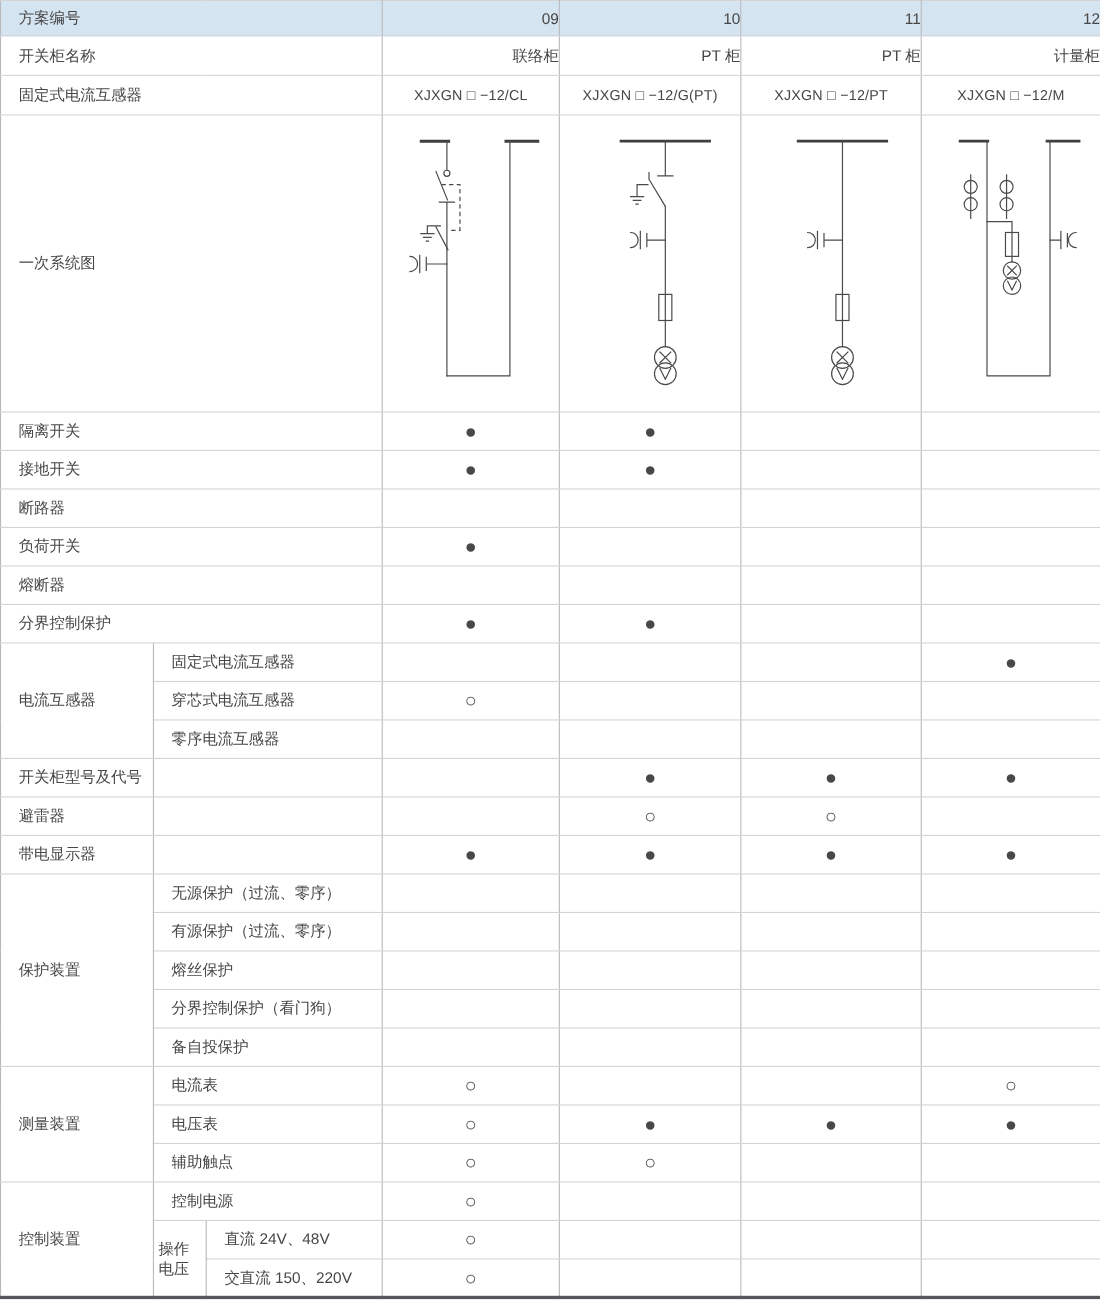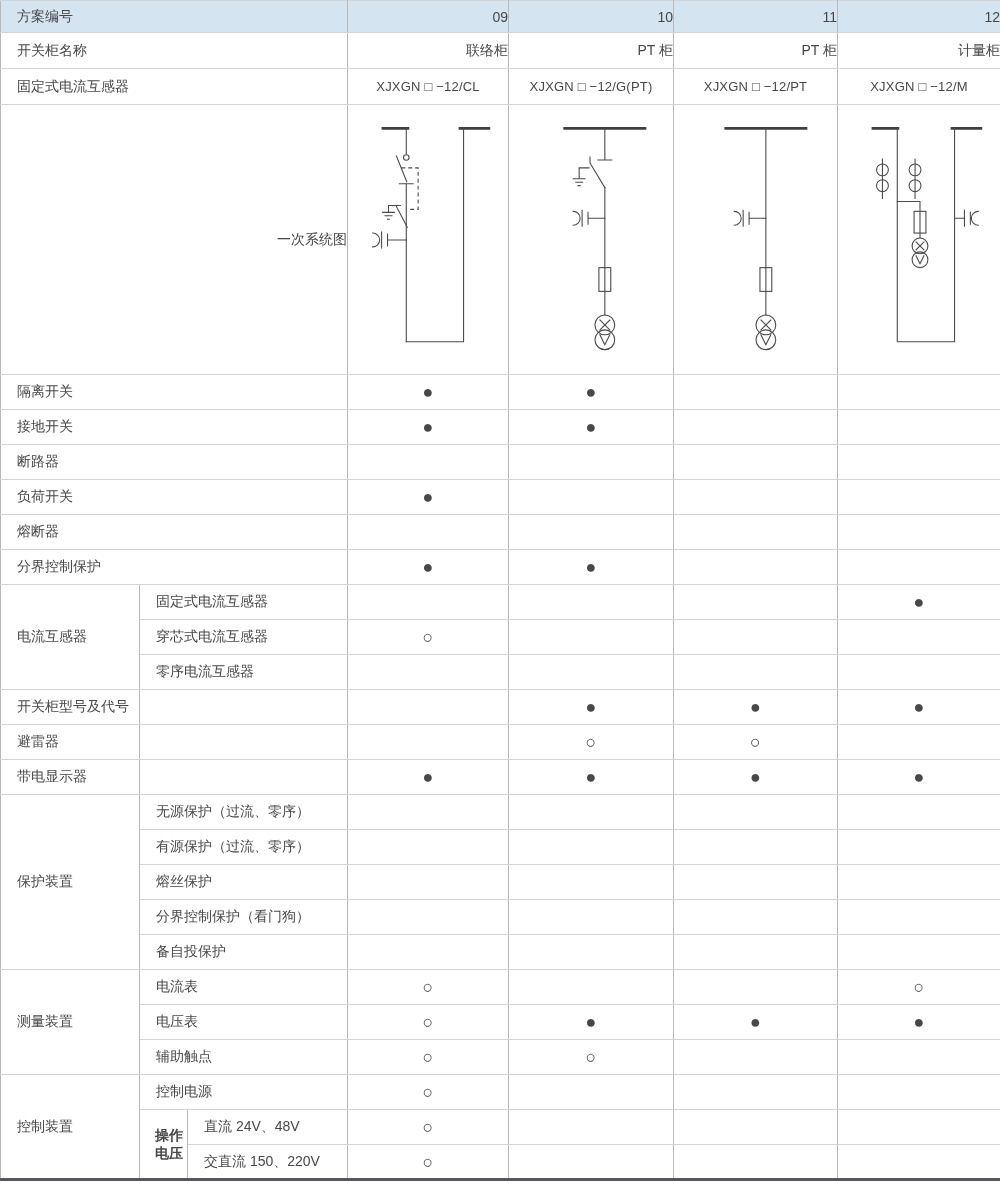--- a/index.html
+++ b/index.html
@@ -10,24 +10,24 @@
   td{box-sizing:border-box;padding:0;height:35px;
      border-top:1px solid #d2d4d6;border-bottom:1px solid #d2d4d6;
      border-left:1px solid #b7babd;border-right:1px solid #b7babd;
      font-size:14px;color:#474747;vertical-align:middle;}
   tr.hd1 td{background:#d5e4f1;height:32px;}
   tr.hd2 td,tr.hd3 td{height:36px;}
   .lbl{padding-left:16px;text-align:left;white-space:nowrap;}
   .ctr{text-align:right;}
   .model{text-align:center;font-size:13px;letter-spacing:.2px;}
   .mark{text-align:center;font-size:18px;line-height:1;color:#48484a;}
-  tr.diag td{height:270px;text-align:right;}
+  tr.diag td{height:270px;}
   .dcell{vertical-align:top;padding:0;}
   .dcell svg{display:block;margin:0 auto;}
-  .sub2{text-align:right;padding:0 4px;line-height:1.3;white-space:normal;font-weight:bold;}
+  .sub2{text-align:left;padding:0 4px;line-height:1.3;white-space:normal;}
   svg .ln{stroke:#4a4a4d;fill:none;stroke-width:1.1;stroke-linecap:square;}
   svg .bus{stroke:#3f3f42;fill:none;stroke-width:2.6;}
   svg .dash{stroke:#4a4a4d;fill:none;stroke-width:1.1;stroke-dasharray:4 3;}
 </style>
 </head>
 <body>
 
 <div class="page">
 <table class="spec">
   <colgroup>

